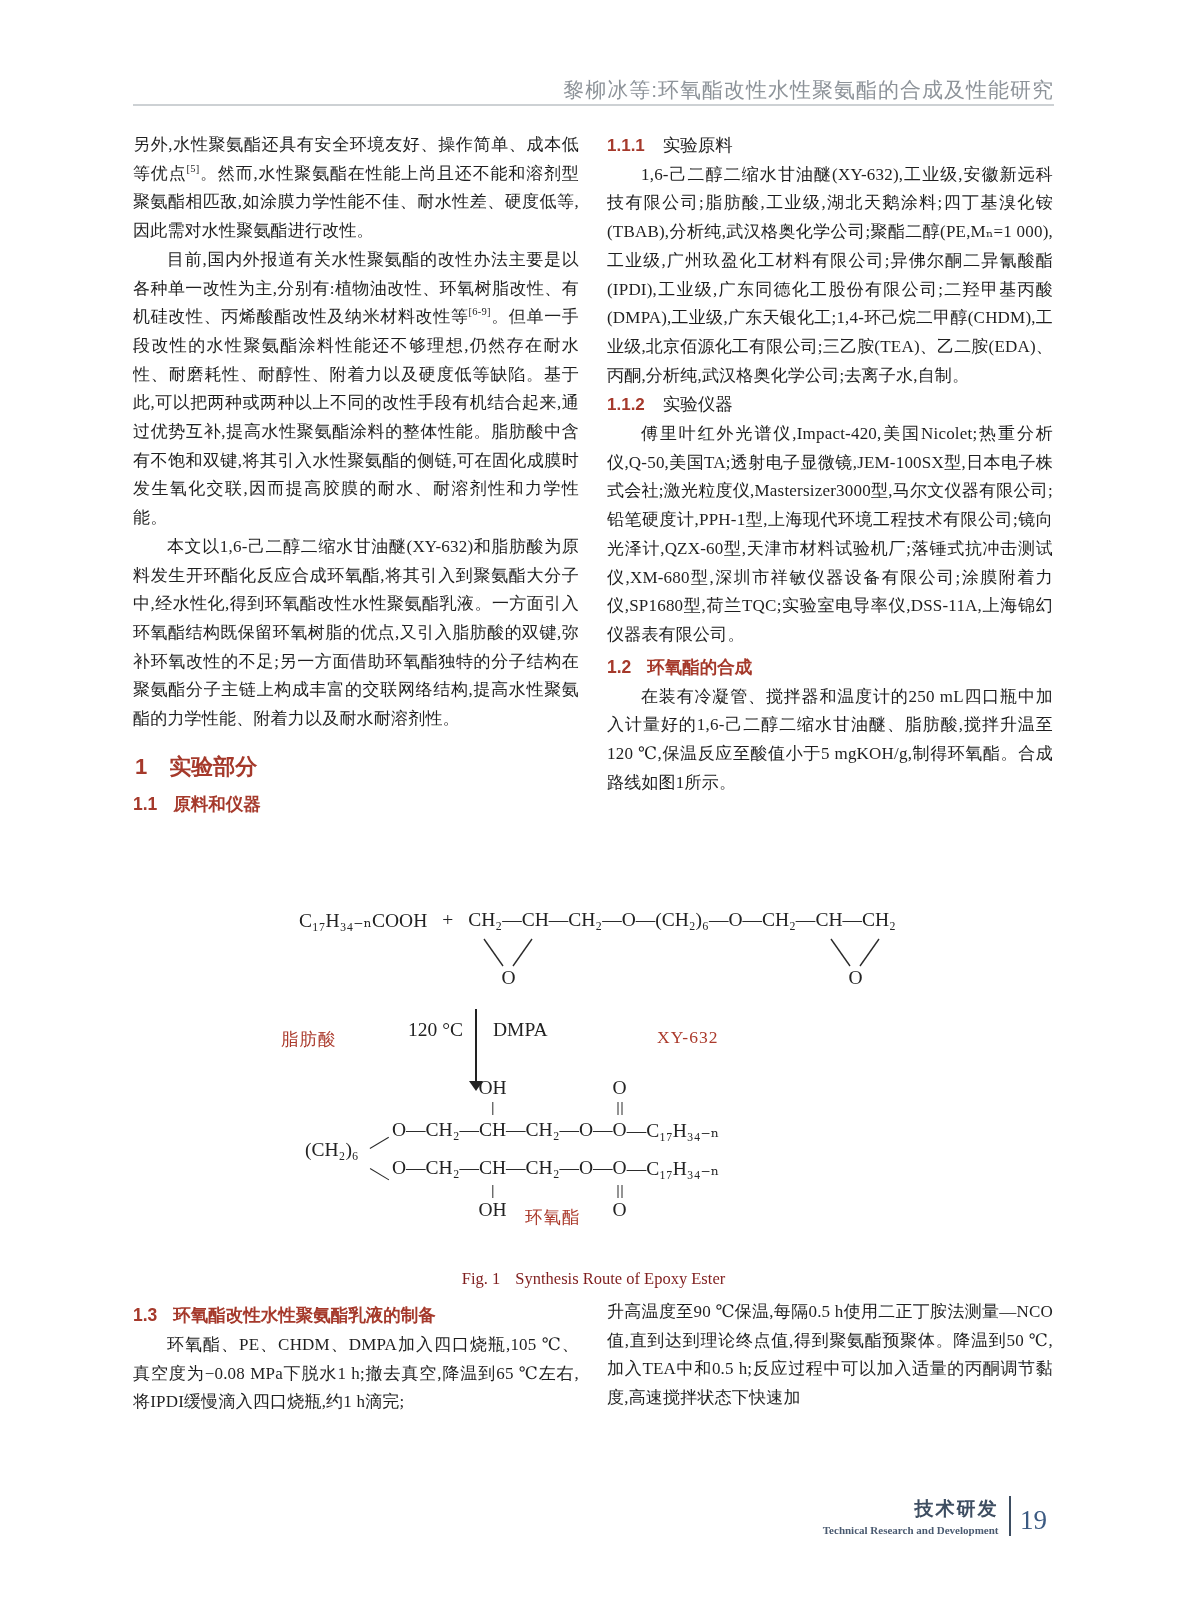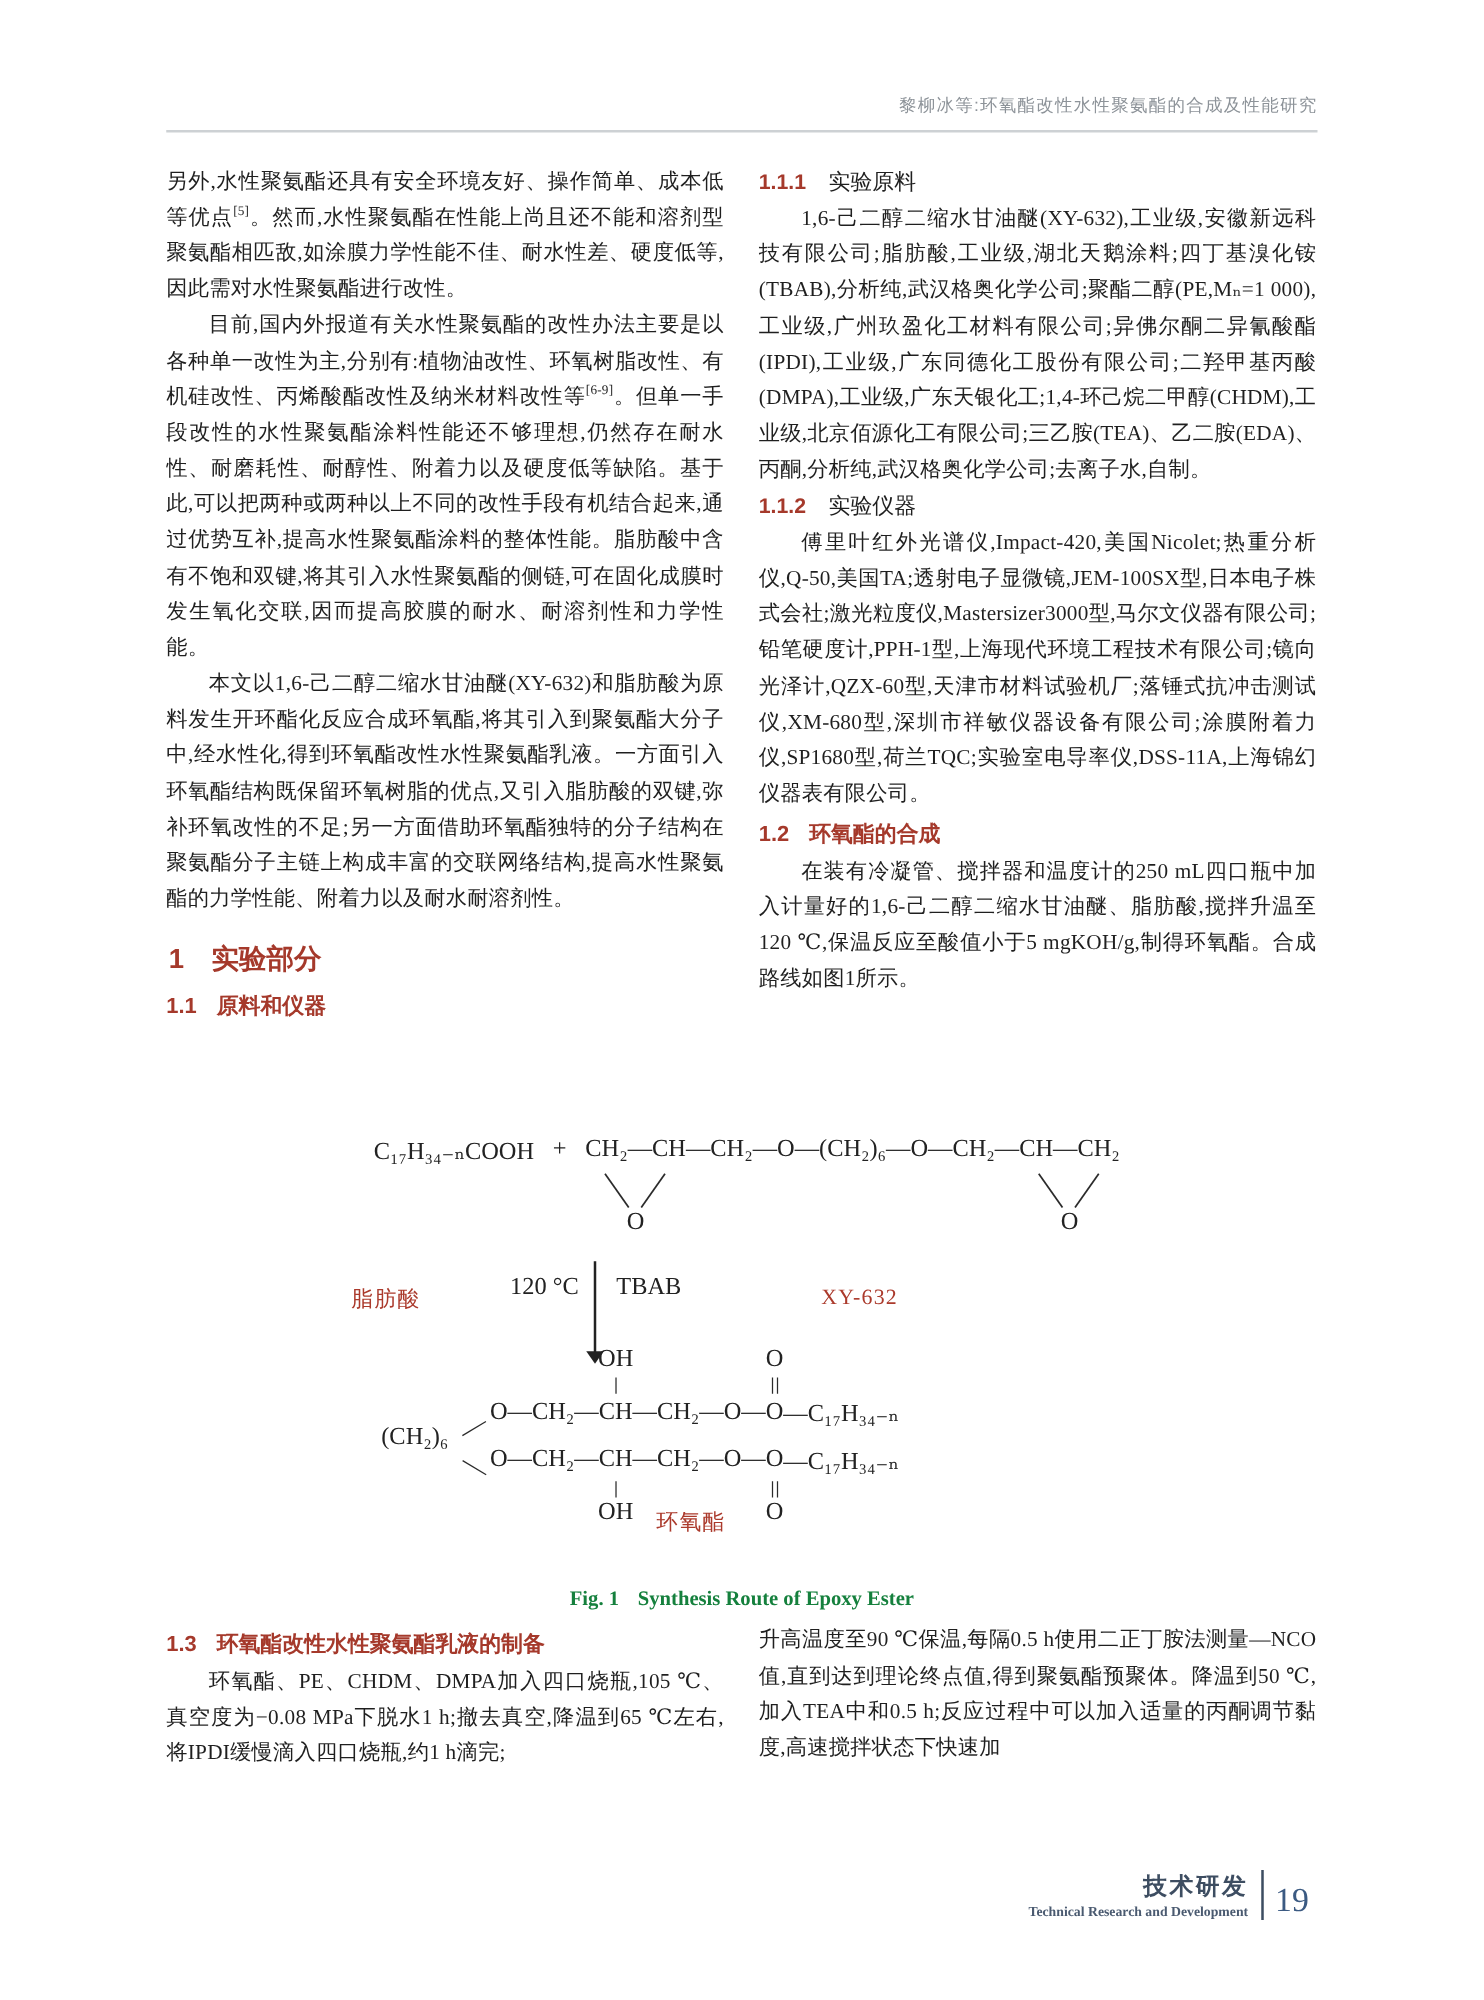--- a/index.html
+++ b/index.html
@@ -12,21 +12,21 @@
     --pgblue: #3b5a82;
   }
   html,body{margin:0;padding:0;background:#ffffff;}
   .page{
     position:relative; width:1187px; height:1600px; background:#ffffff;
     font-family:var(--serif); color:var(--ink); overflow:hidden;
   }
   
   .running-head{
     position:absolute; top:76px; left:133px; width:921px;
-    text-align:right; font-family:var(--sans); font-size:14px;
+    text-align:right; font-family:var(--sans); font-size:21px;
     color:#8d9399; letter-spacing:1px;
   }
   .head-rule{
     position:absolute; top:104px; left:133px; width:921px; height:1.5px;
     background:#cdd1d4;
   }
   
   .cols{ position:absolute; left:133px; width:921px; display:flex; gap:28px; }
   .top-cols{ top:131px; height:762px; }
   .bottom-cols{ top:1298px; height:165px;gap:28px; }
@@ -92,21 +92,21 @@
   .dn-dbond{ position:absolute; left:50%; transform:translateX(-50%); top:28px; width:5px; height:13px;
              border-left:1.4px solid #2b2b2b; border-right:1.4px solid #2b2b2b; box-sizing:border-box; }
   .product-label{ left:392px; top:312px; }
   
   .fig-cap-cn{
     position:absolute; top:1240px; left:0; width:100%; text-align:center;
     font-family:var(--sans); font-weight:700; font-size:17.5px; color:#151515;
   }
   .fig-cap-en{
     position:absolute; top:1269px; left:0; width:100%; text-align:center;
-    font-family:var(--serif); font-weight:700; font-size:16.5px; color:#15803d;
+    font-family:var(--serif); font-weight:400; font-size:16.5px; color:#7f1d1d;
   }
   .cap-num{ margin-right:15px; }
   
   .footer{ position:absolute; top:1496px; right:140px; display:flex; align-items:center; }
   .footer-text{ text-align:right; }
   .footer-cn{ font-family:var(--sans); font-weight:700; font-size:19px; color:var(--slate); letter-spacing:2px; }
   .footer-en{ font-family:var(--serif); font-weight:700; font-size:11px; color:#4a5a70; margin-top:2px; }
   .footer-bar{ width:2.5px; height:40px; background:var(--slate); margin:0 9px 0 10px; }
   .footer-num{ font-family:var(--serif); font-size:27px; color:var(--pgblue); padding-top:8px; }
 </style>
@@ -160,21 +160,21 @@
         <span class="epo-o">O</span>
       </span>
     </div>
 
     <span class="fig-label" style="left:148px; top:134px;">脂肪酸</span>
     <span class="fig-label" style="left:524px; top:134px;">XY-632</span>
 
     <div class="arrow-line"></div>
     <div class="arrow-head"></div>
     <span class="cond-temp">120 °C</span>
-    <span class="cond-cat">TBAB</span>
+    <span class="cond-cat">DMPA</span>
 
     <span class="hexylene">(CH₂)₆</span>
     <div class="diag diag1"></div>
     <div class="diag diag2"></div>
 
     <div class="pchain pchain-top">
       <span>O—CH₂—</span>
       <span class="patom">
         <span>CH</span>
         <span class="up-label">OH</span>

